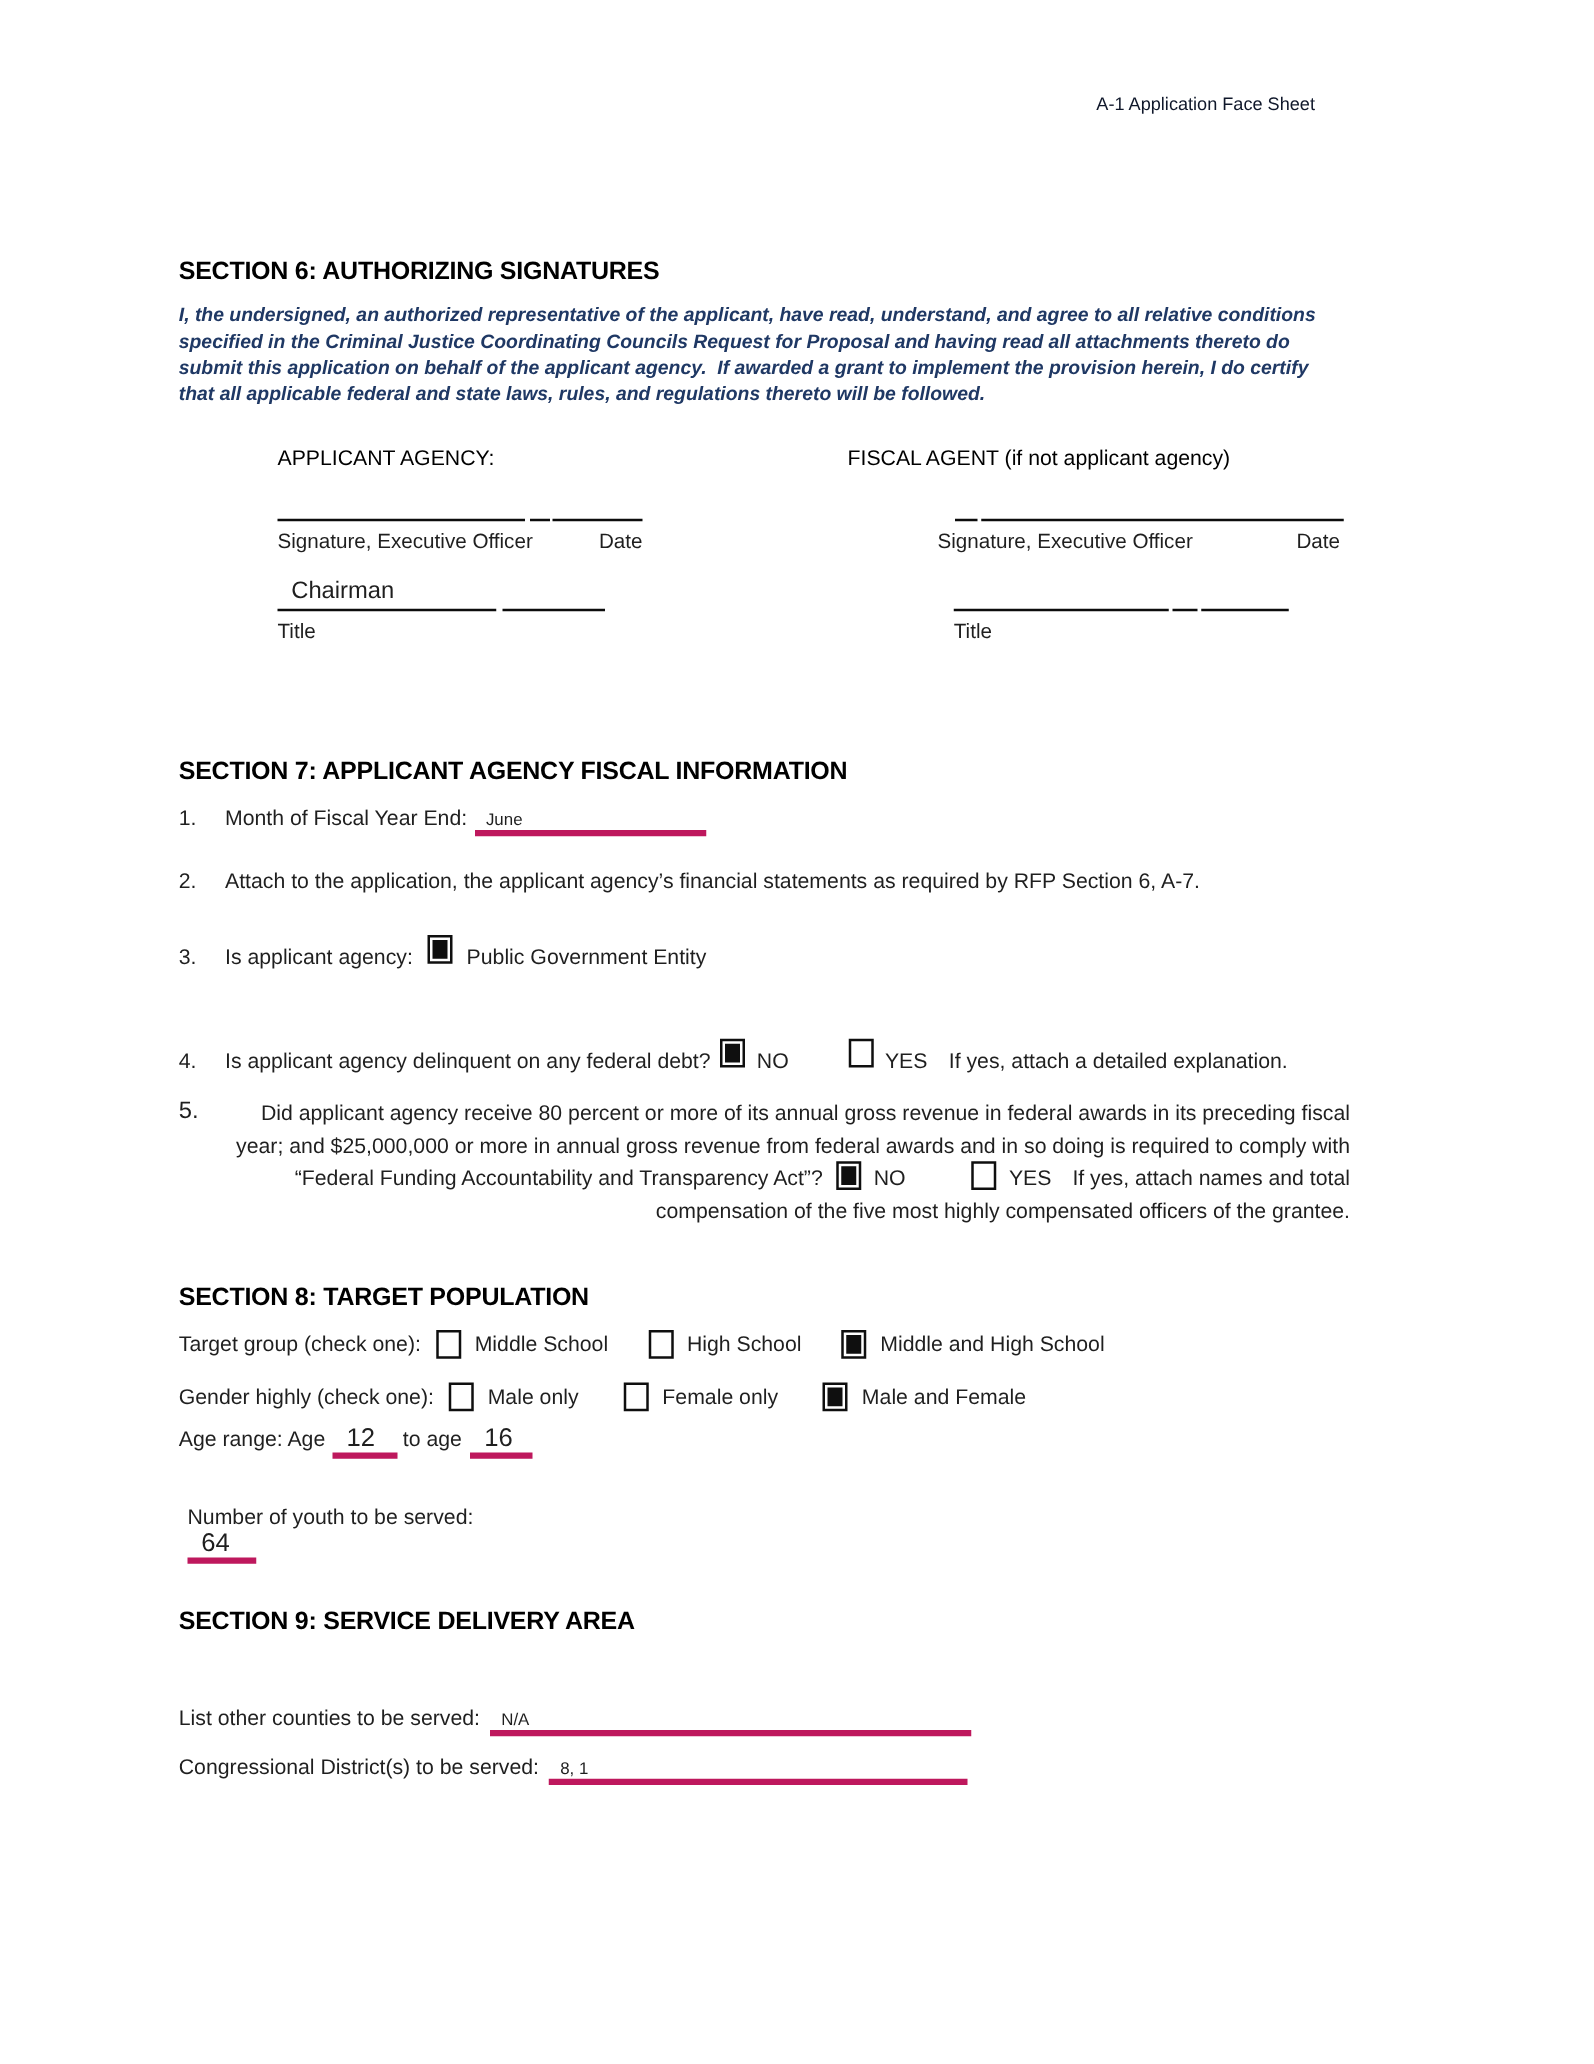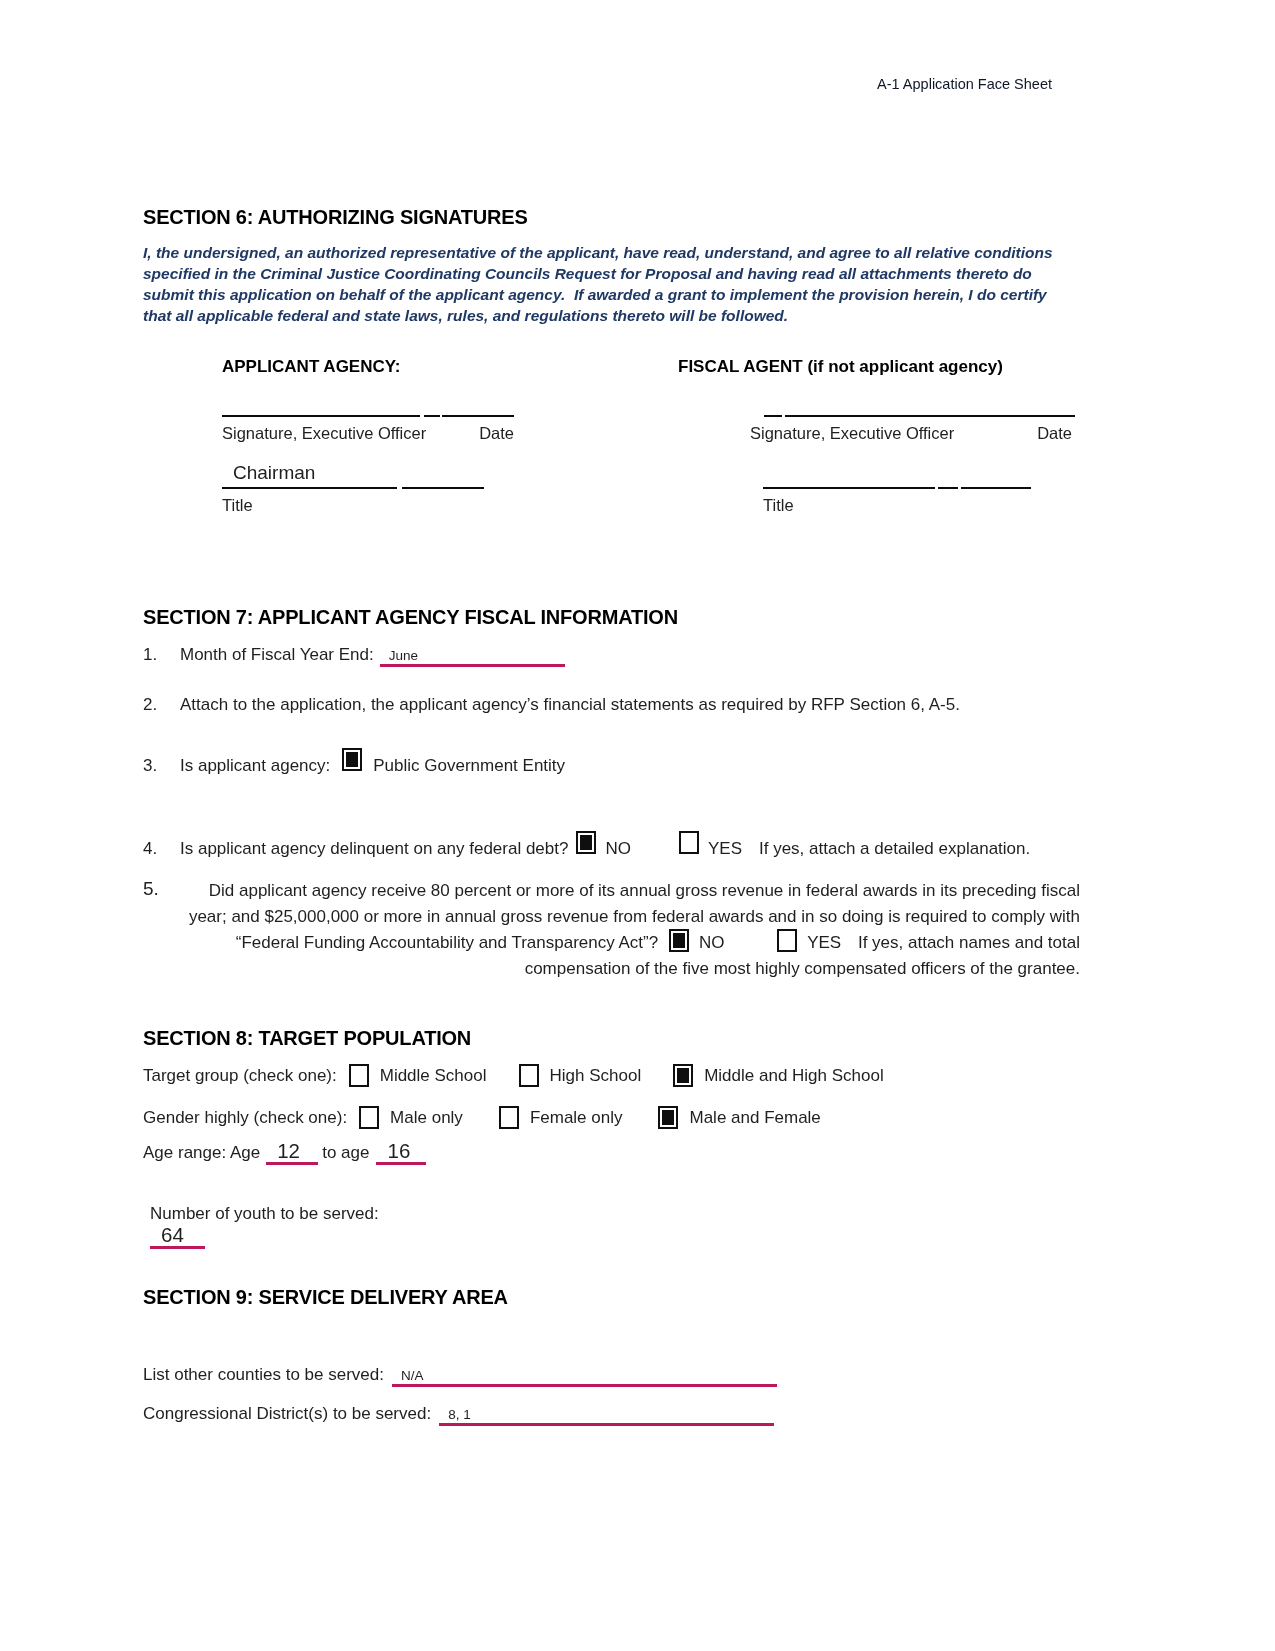--- a/index.html
+++ b/index.html
@@ -27,33 +27,33 @@
     width:912px;
     font-size:15.5px;
     font-style:italic;
     font-weight:600;
     color:#1f3864;
     line-height:21px;
     white-space:pre-wrap;
   }
   .col-head{
     font-size:17px;
-    font-weight:bold;
+    font-weight:normal;
     color:#000;
   }
   .body-txt{font-size:19px;}
   .line-row{display:flex;align-items:flex-end;}
   .seg{height:2px;background:#0c0c0c;}
   .sig-labels{
     display:flex;justify-content:space-between;
     font-size:16.5px;margin-top:7px;
   }
   .fill{
     display:inline-block;
-    border-bottom:3px solid #be185d;
+    border-bottom:5px solid #be185d;
     vertical-align:baseline;
   }
   .fill .v{display:block;padding:0 0 1px 9px;font-size:13.5px;line-height:15px;}
   .fill .v-lg{display:block;padding:0 0 0 11px;font-size:20.5px;line-height:22px;}
   .cb{
     display:inline-block;
     width:16px;height:19px;
     border:2px solid #0f0f0f;
     background:#fff;
     position:relative;
@@ -130,21 +130,21 @@
   <div class="abs item" style="left:143px;top:645px;">
     <span class="num">1.</span>
     <span>Month of Fiscal Year End:</span>
     <span class="fill" style="width:185px;margin-left:6px;">
       <span class="v">June</span>
     </span>
   </div>
 
   <div class="abs item" style="left:143px;top:695px;width:960px;">
     <span class="num">2.</span>
-    <span>Attach to the application, the applicant agency’s financial statements as required by RFP Section 6, A-5.</span>
+    <span>Attach to the application, the applicant agency’s financial statements as required by RFP Section 6, A-7.</span>
   </div>
 
   <div class="abs item" style="left:143px;top:748px;">
     <span class="num">3.</span>
     <span>Is applicant agency:</span>
     <span class="cb checked" style="margin:0 11px 0 12px;"></span>
     <span>Public Government Entity</span>
   </div>
 
   <div class="abs item" style="left:143px;top:831px;">

